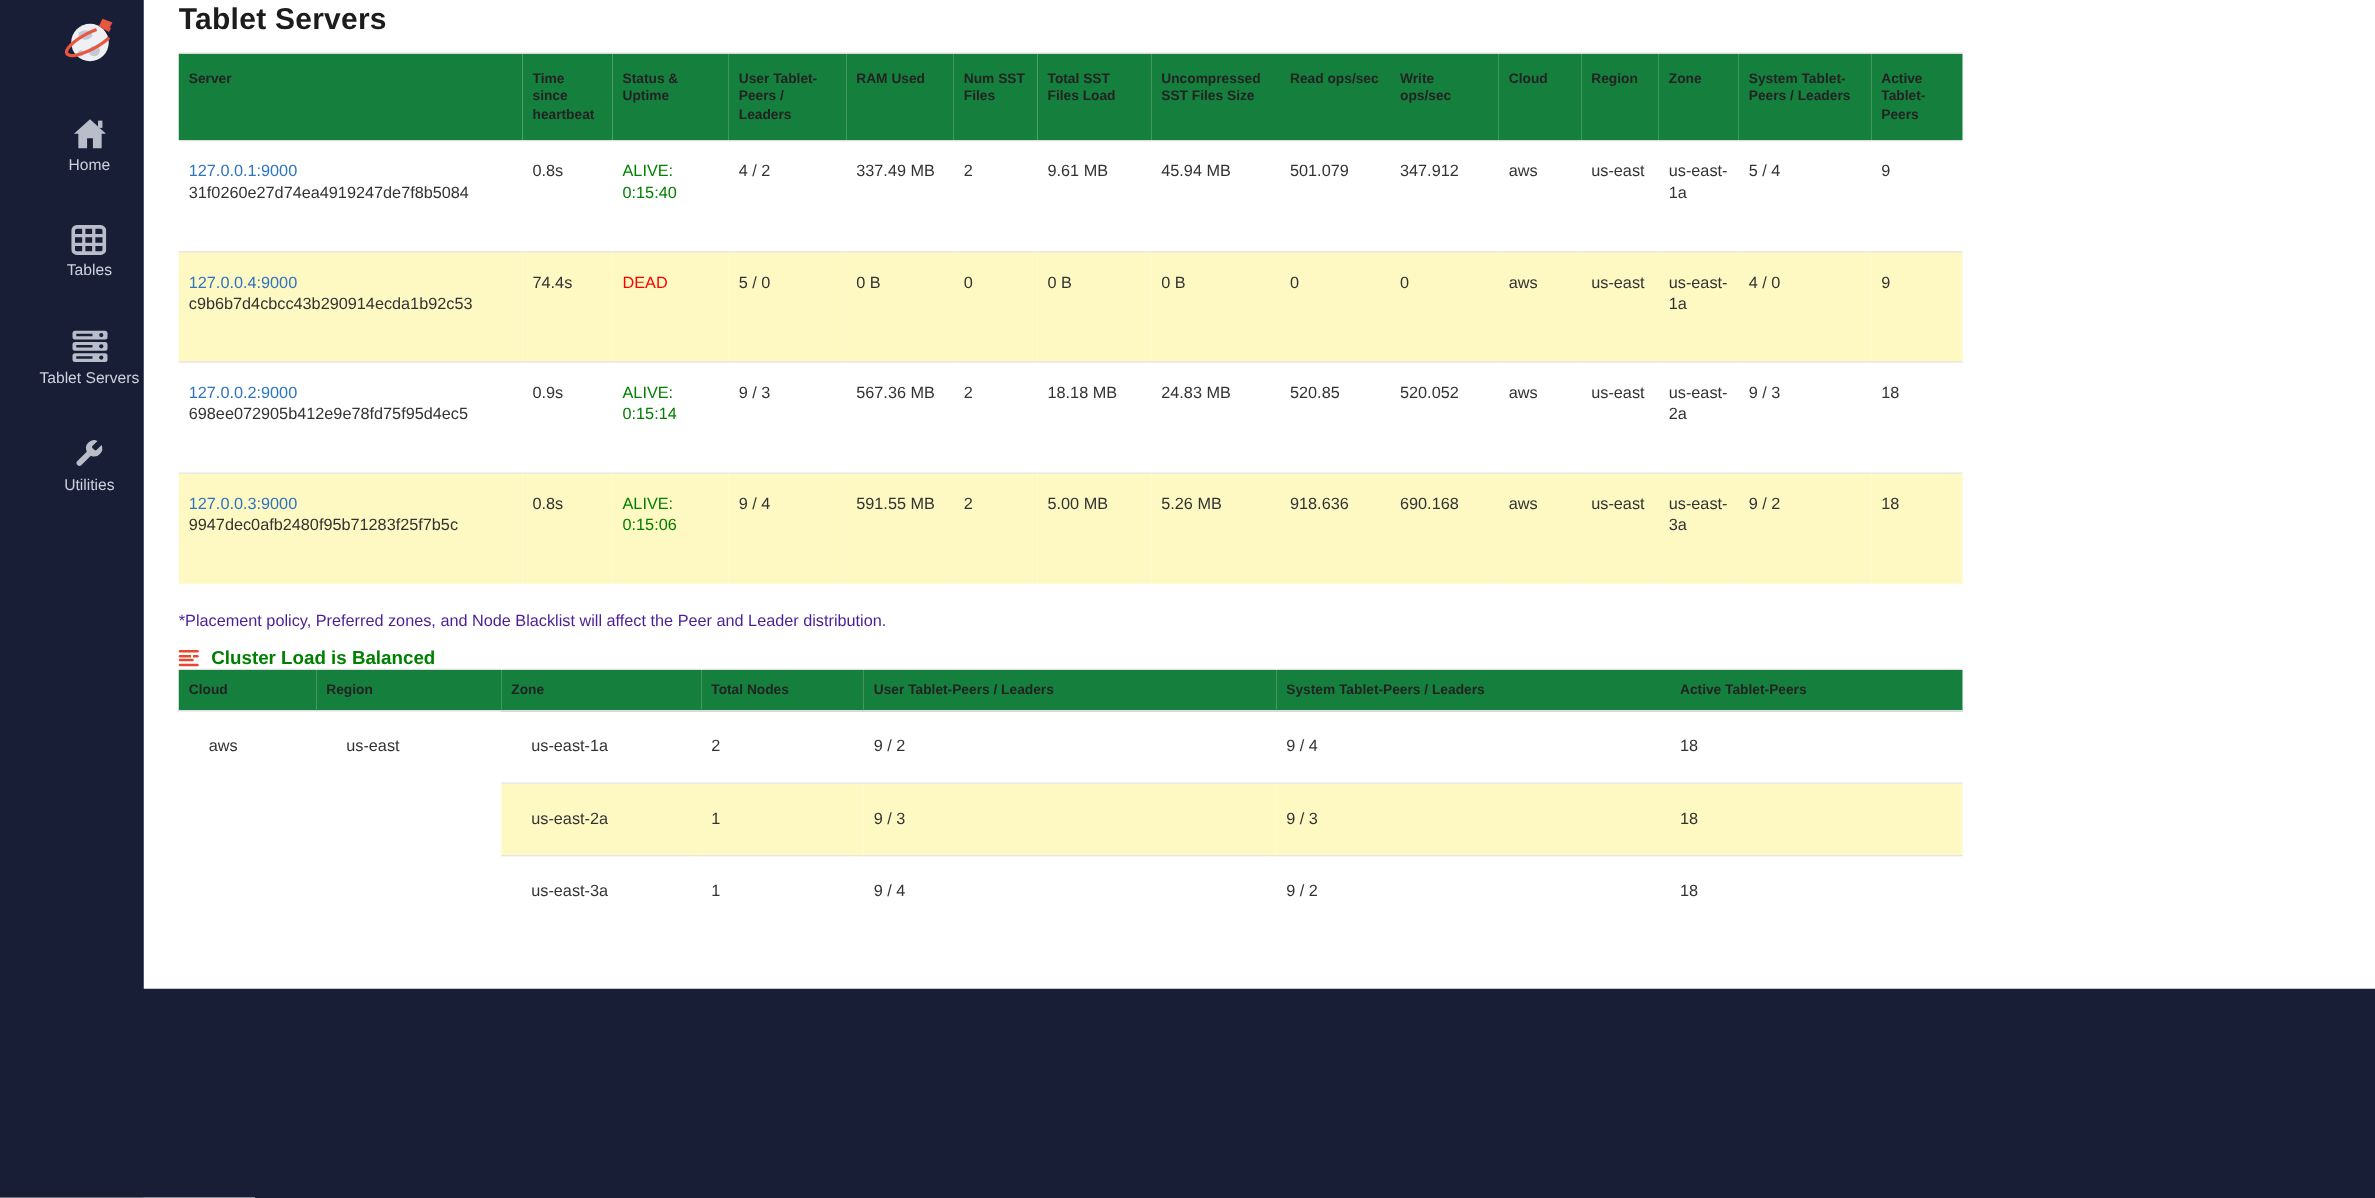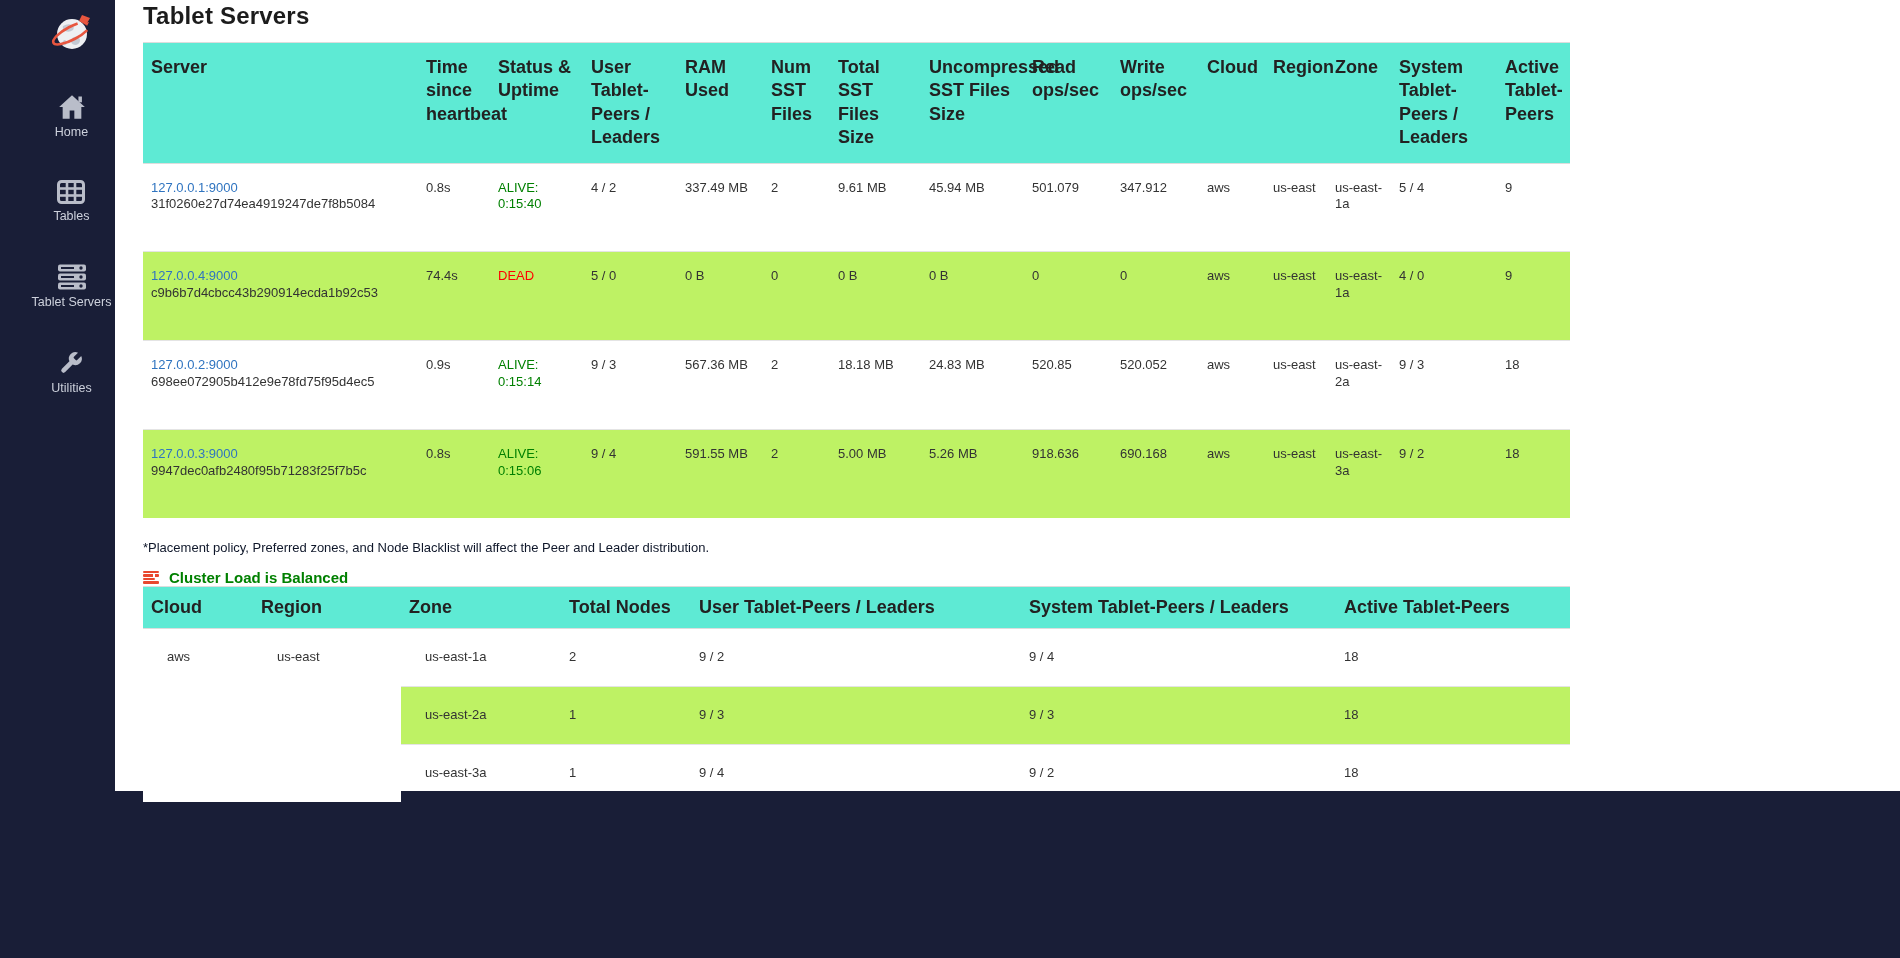--- a/index.html
+++ b/index.html
@@ -32,41 +32,41 @@
     flex:1; background:#ffffff; height:791px;
     padding:2px 0 0 28px;
   }
   h1.page-title { margin:0 0 12px 0; font-size:24px; font-weight:bold; color:#1c1c1c; letter-spacing:0.2px; }
   h2.section-title { margin:20px 0 12px 0; font-size:21px; font-weight:bold; color:#222; }
 
   table { border-collapse:collapse; table-layout:fixed; }
   table.servers { width:1427px; }
   table.az { width:1427px; }
   thead th {
-    background:#5eead4;
+    background:#15803d;
     text-align:left; font-weight:bold; color:#222;
     padding:13px 8px; vertical-align:top;
     border-top:1px solid #ddd; border-bottom:1px solid #ddd;
-    font-size:18px; line-height:1.3;
+    font-size:11px; line-height:1.3;
   }
   tbody td {
     vertical-align:top; padding:16px 8px 38px 8px;
     border-top:1px solid #e4e4e4;
     line-height:1.3; word-wrap:break-word;
   }
   tbody tr:first-child td { border-top:none; }
-  tbody tr.striped td { background:#bef264; }
+  tbody tr.striped td { background:#fef9c3; }
   tbody tr td.rowspan-cell { background:#ffffff; }
 
   a.server-link { color:#2f74c0; text-decoration:none; }
   .uuid { color:#333; }
   .status-alive { color:#008000; }
   .status-dead { color:#ff0000; }
 
-  .footnote { margin-top:22px; color:#0f172a; font-size:13px; }
+  .footnote { margin-top:22px; color:#4c1d95; font-size:13px; }
   .balance-line { margin-top:14px; display:flex; align-items:center; gap:10px; }
   .balance-text { color:#008000; font-weight:bold; font-size:15px;text-align:right; }
   .balance-icon { width:16px; height:13px; display:flex; flex-direction:column; justify-content:space-between; }
   .balance-icon .bar { height:2.4px; background:#e8482f; border-radius:1px; }
   .balance-icon .bar.b1 { width:16px; }
   .balance-icon .bar.b2 { width:16px; background:linear-gradient(to right,#e8482f 62%,#ffffff 62%,#ffffff 72%,#e8482f 72%); }
   .balance-icon .bar.b3 { width:12px; }
   .balance-icon .bar.b4 { width:16px; }
 
   
@@ -169,21 +169,21 @@
           <col style="width:73px">
       </colgroup>
       <thead>
         <tr>
           <th>Server</th>
           <th>Time since heartbeat</th>
           <th>Status &amp; Uptime</th>
           <th>User Tablet-Peers / Leaders</th>
           <th>RAM Used</th>
           <th>Num SST Files</th>
-          <th>Total SST Files Size</th>
+          <th>Total SST Files Load</th>
           <th>Uncompressed SST Files Size</th>
           <th>Read ops/sec</th>
           <th>Write ops/sec</th>
           <th>Cloud</th>
           <th>Region</th>
           <th>Zone</th>
           <th>System Tablet-Peers / Leaders</th>
           <th>Active Tablet-Peers</th>
         </tr>
       </thead>

